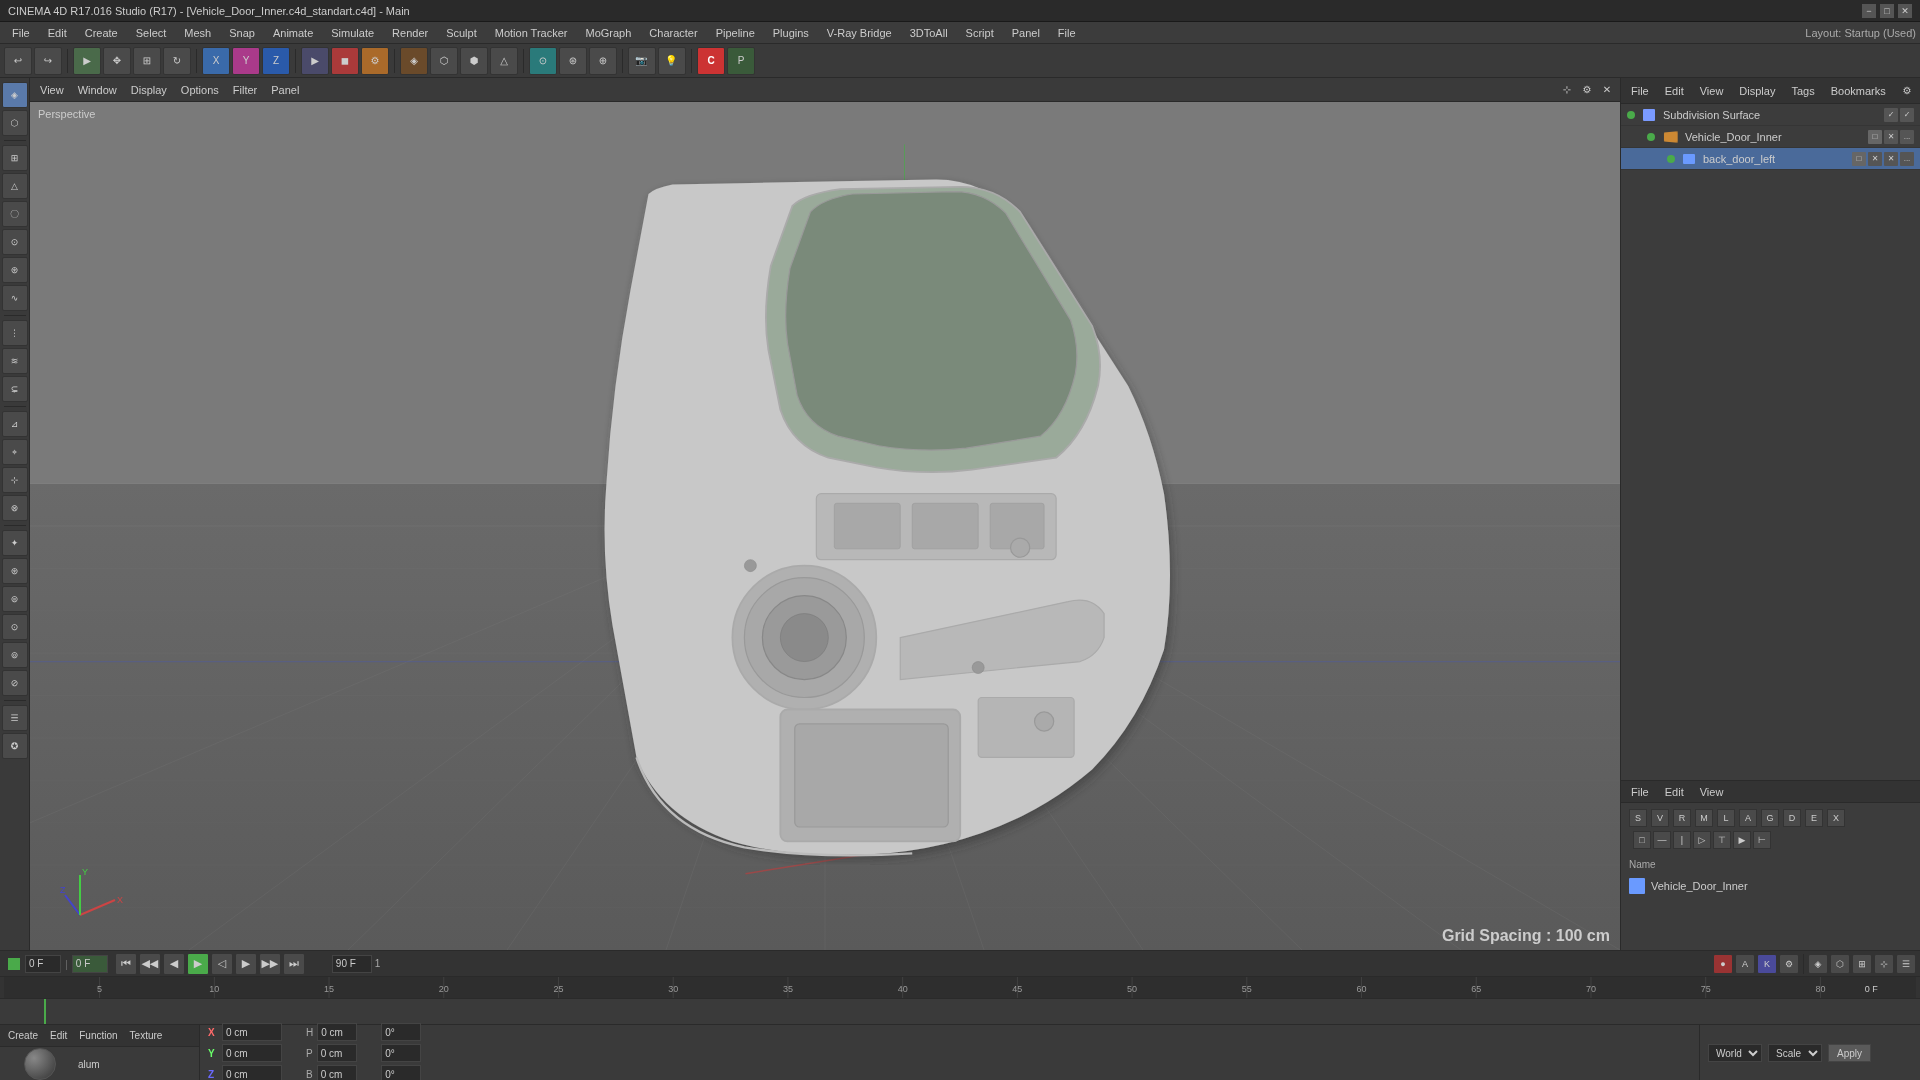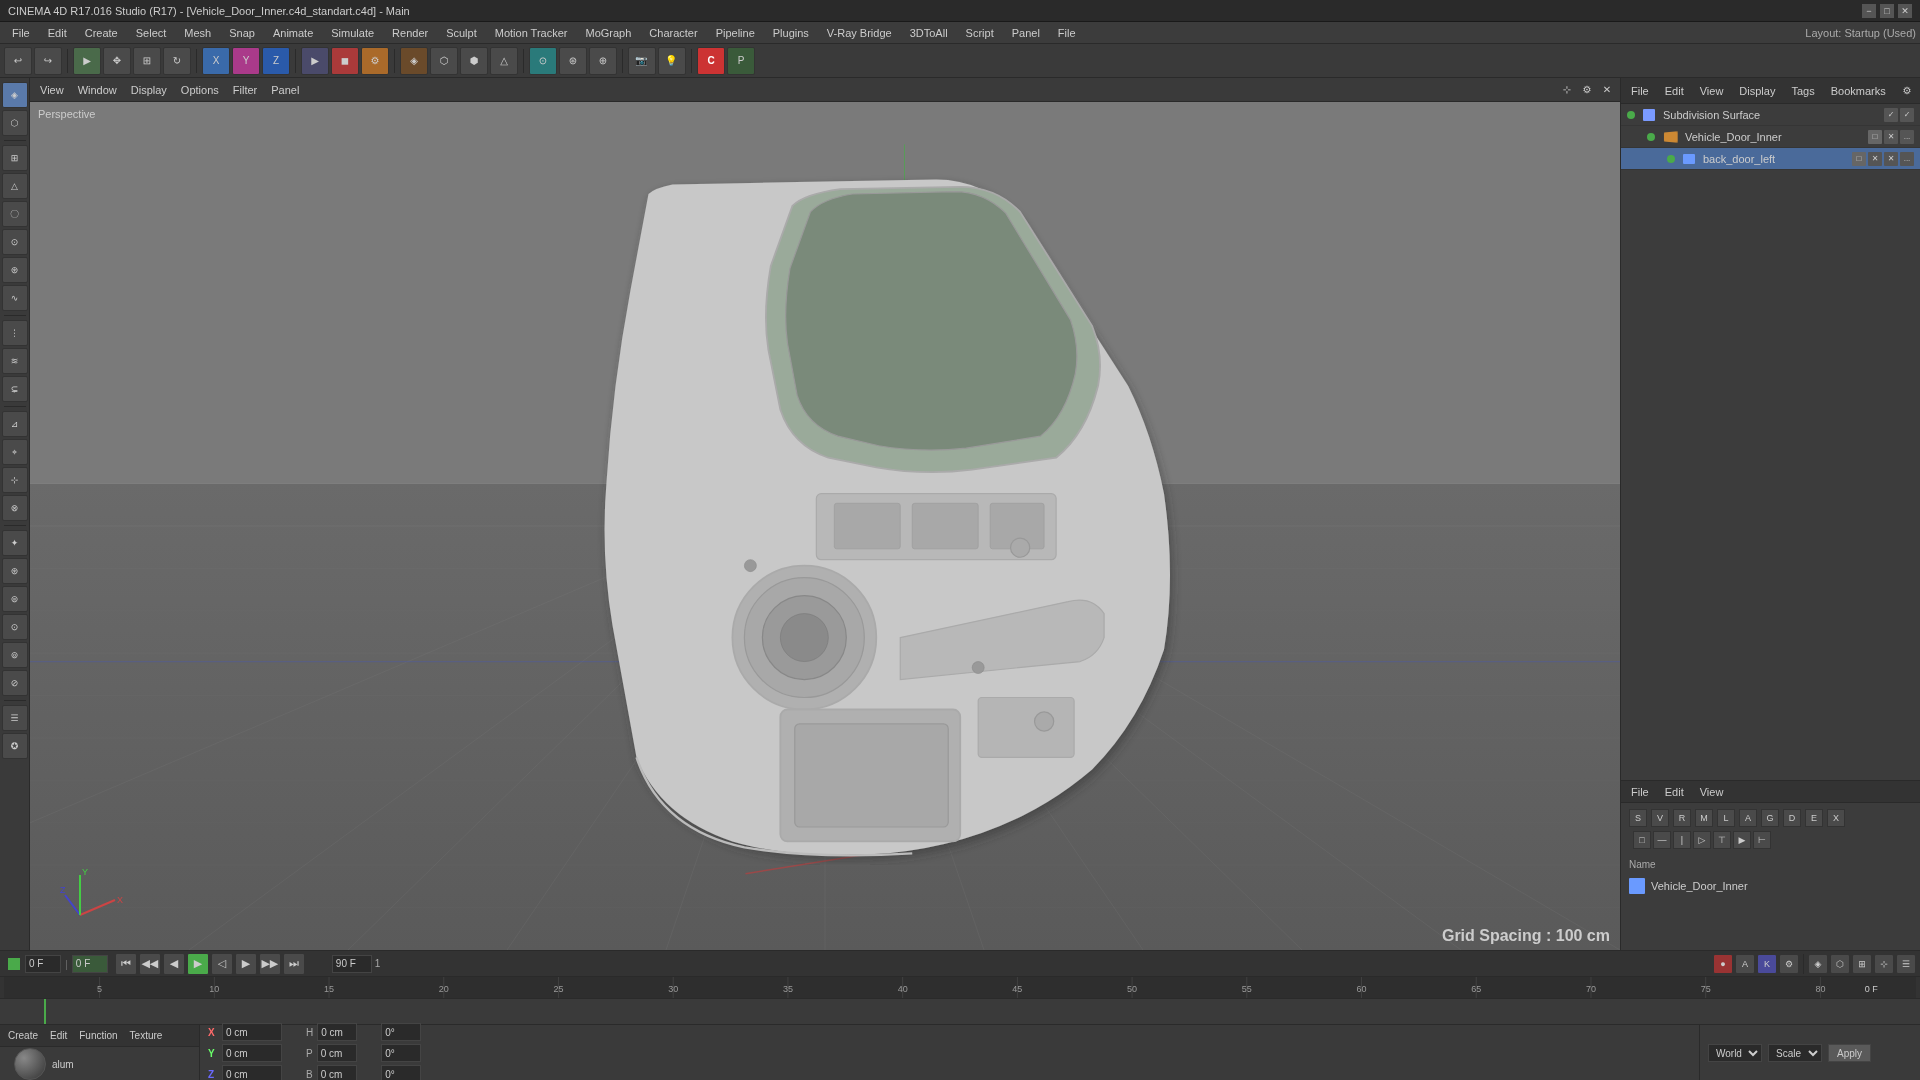--- a/index.html
+++ b/index.html
@@ -156,21 +156,21 @@
     #material-panel {
       width: 200px; height: 56px; background: #3a3a3a; border-right: 1px solid #2a2a2a;
       display: flex; flex-direction: column;
     }
     #material-toolbar {
       height: 22px; background: #333; display: flex; align-items: center;
       padding: 0 4px; gap: 4px; border-bottom: 1px solid #2a2a2a;
     }
     .mat-btn { padding: 1px 4px; font-size: 10px; color: #ccc; cursor: pointer; }
     #material-content {
-      flex: 1; display: flex; align-items: center; padding: 0 14px; gap: 6px;
+      flex: 1; display: flex; align-items: center; padding: 0 24px; gap: 22px;
     }
     .material-preview {
       width: 32px; height: 32px; background: radial-gradient(circle at 30% 30%, #888, #333);
       border-radius: 50%; border: 1px solid #555;
     }
     .material-name { font-size: 10px; color: #ccc; }
 
     
     #coord-panel {
       flex: 1; height: 56px; background: #3a3a3a; border-right: 1px solid #2a2a2a;

